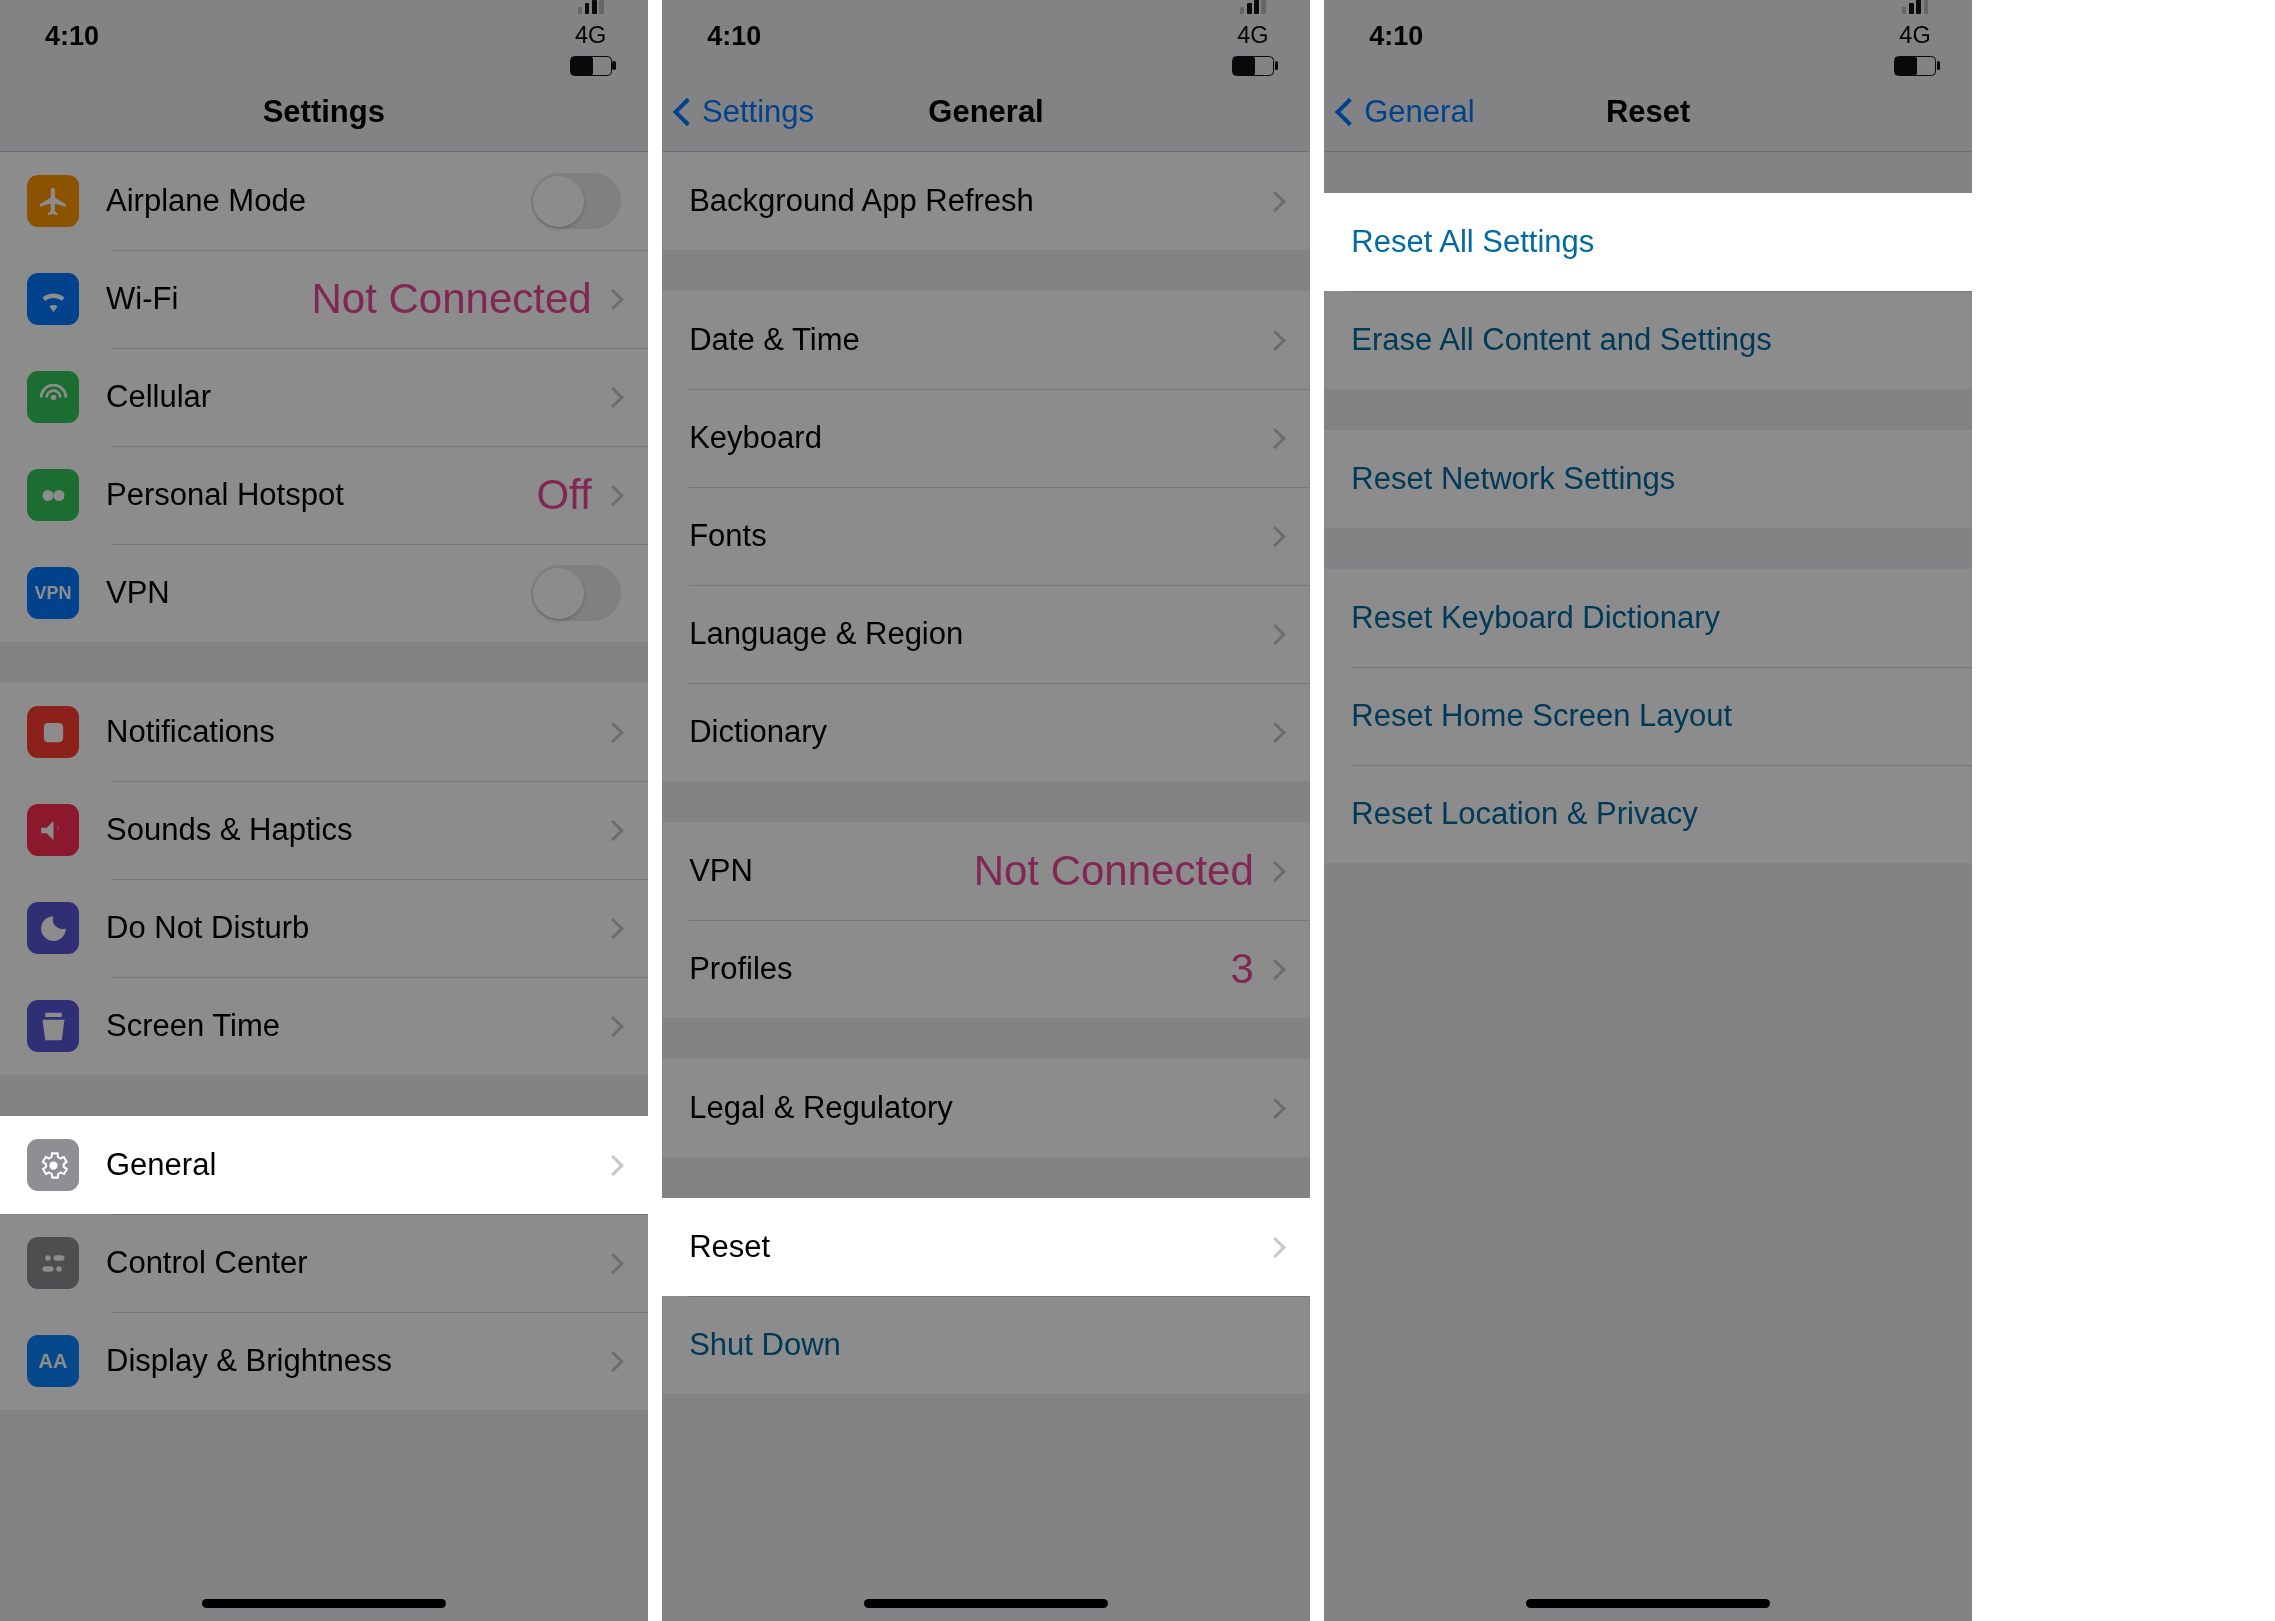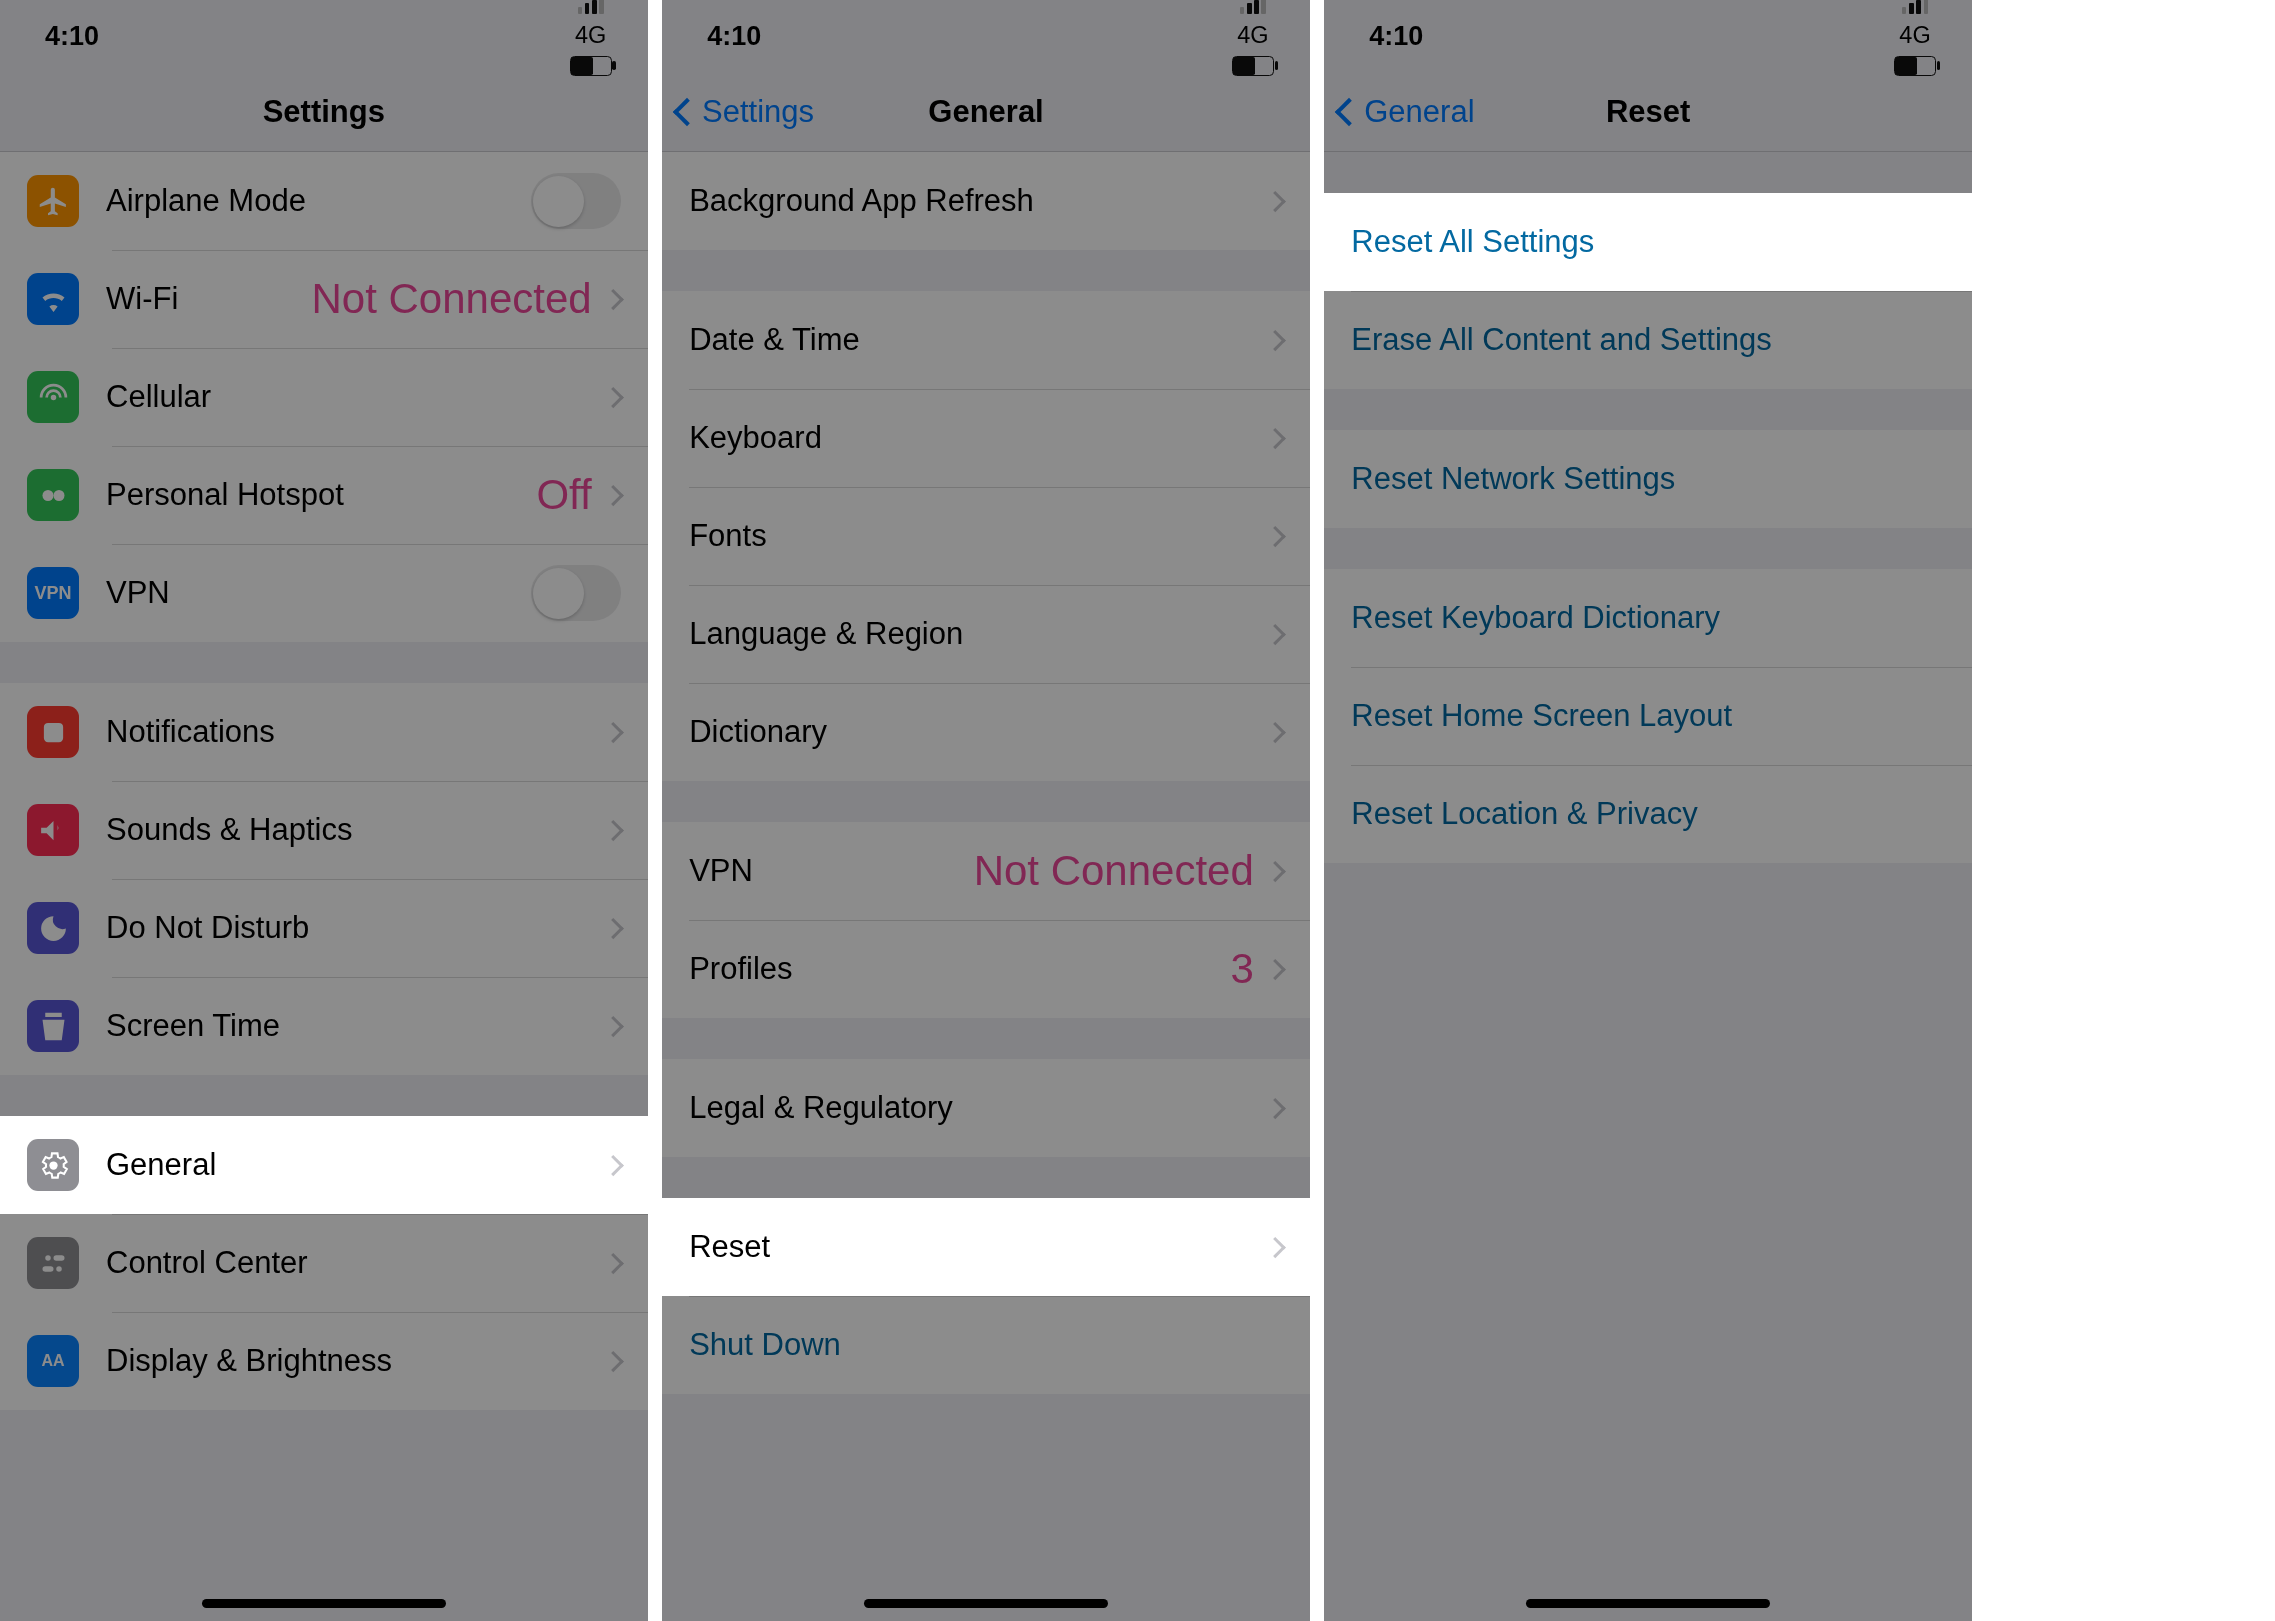--- a/index.html
+++ b/index.html
@@ -177,21 +177,21 @@
               <circle cx="8" cy="8" r="2"></circle>
               <rect x="12" y="6" width="8" height="4" rx="2"></rect>
               <circle cx="16" cy="16" r="2"></circle>
               <rect x="4" y="14" width="8" height="4" rx="2"></rect>
             </svg>
           </span>
         <span class="label">Control Center</span>
         <span class="chevron-right"></span>
       </div>
       <div class="cell with-icon">
-        <span class="iconbox ic-dblue" style="color:#fff;font-size:16px;font-weight:700;">AA</span>
+        <span class="iconbox ic-dblue" style="color:#fff;font-size:20px;font-weight:700;">AA</span>
         <span class="label">Display &amp; Brightness</span>
         <span class="chevron-right"></span>
       </div>
     </div>
     <div class="home-indicator"></div>
   </div>
 
   <div class="device">
     <div class="dim-overlay"></div>
     <div class="status-bar">

